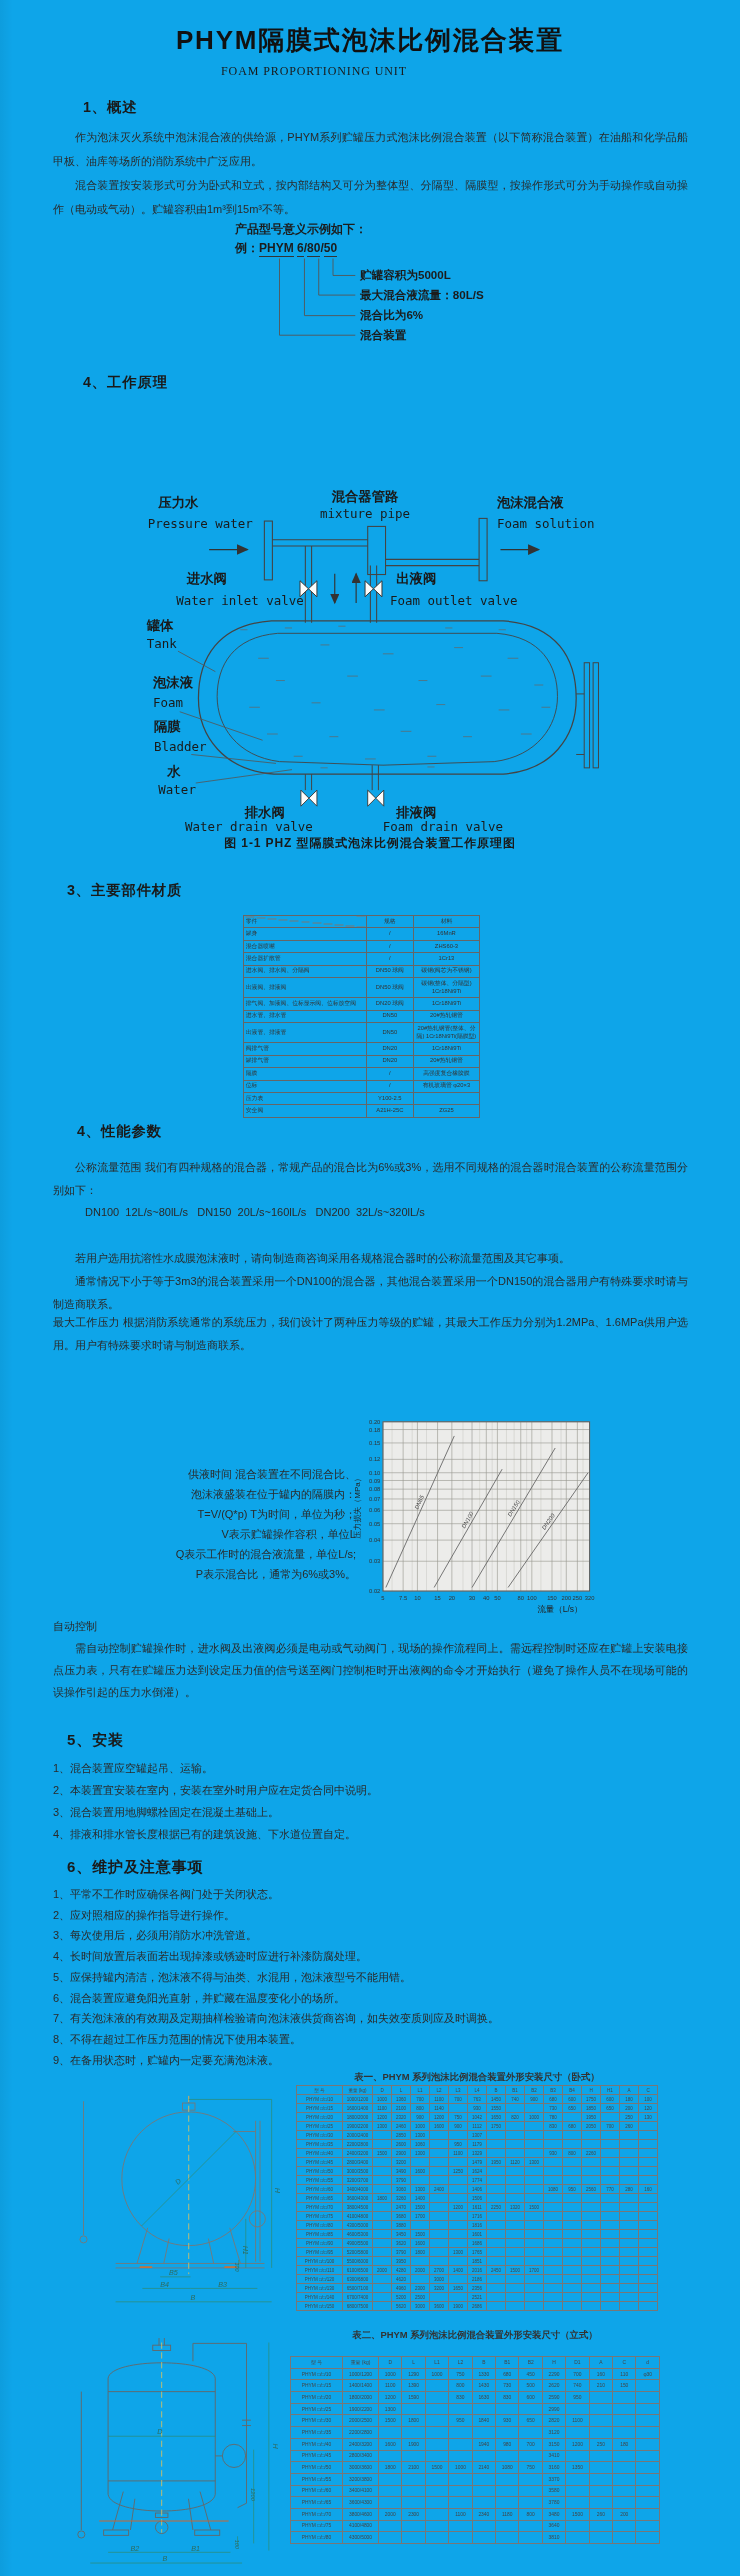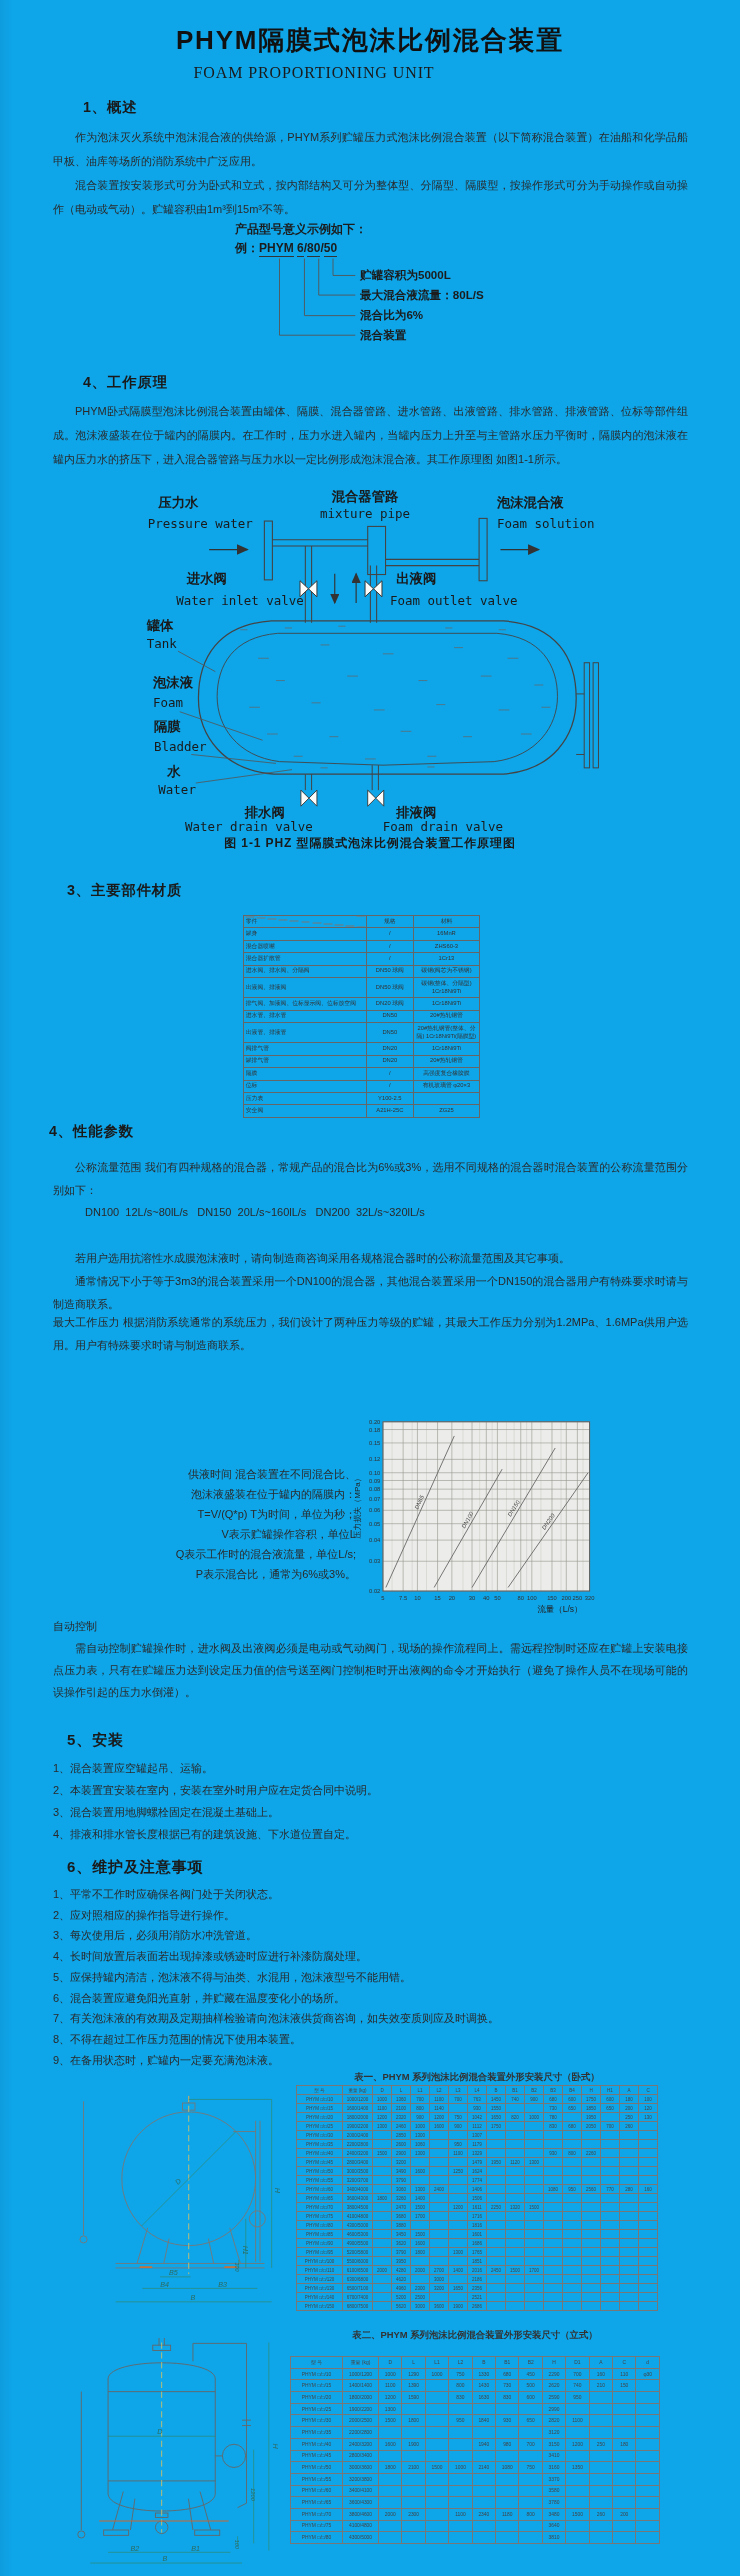--- a/index.html
+++ b/index.html
@@ -2,21 +2,21 @@
 <html style="font-size:14.3px"><head>
 <meta charset="utf-8">
 <style>
   html,body{margin:0;padding:0;background:#e8e8e6;}
   .page{position:relative;width:740px;height:2576px;background:#0ea5e9;margin:0 auto;
         font-family:"Liberation Sans",sans-serif;color:#222;overflow:hidden;}
   .page::before{content:"";position:absolute;left:0;top:0;bottom:0;width:12.5px;
         background:linear-gradient(to right,rgba(0,0,0,0.05),rgba(0,0,0,0));pointer-events:none;}
   .abs{position:absolute;}
   .doc-title{top:23px;left:0;width:740px;text-align:center;font-size:26px;font-weight:bold;letter-spacing:1.8px;color:#111;}
-  .doc-sub{top:64px;left:0;width:628px;text-align:center;font-family:"Liberation Serif",serif;font-size:16px;letter-spacing:0.9px;color:#1a1a1a;}
+  .doc-sub{top:64px;left:0;width:628px;text-align:center;font-family:"Liberation Serif",serif;font-size:12px;letter-spacing:0.9px;color:#1a1a1a;}
   .sec-h{font-size:14.3px;font-weight:bold;color:#1a1a1a;letter-spacing:0.9px;}
   .para{width:635px;font-size:11px;line-height:24px;color:#2a2a2a;text-align:justify;}
   .ind{text-indent:2em;}
   .model-wrap{left:226px;top:221px;width:428px;height:125px;}
   .model-line{font-size:12px;font-weight:bold;color:#1c1c1c;white-space:pre;}
   .model-line .u{border-bottom:1.1px solid #333;padding-bottom:0.9px;}
   .model-label{position:absolute;left:134px;font-size:11.6px;font-weight:600;color:#1c1c1c;white-space:nowrap;}
   .figcap{top:835px;left:0;width:740px;text-align:center;font-size:12px;font-weight:bold;color:#1a1a1a;letter-spacing:0.9px;}
   
   .mat-table{border-collapse:collapse;width:237px;table-layout:fixed;}
@@ -62,21 +62,20 @@
     </svg>
     <div class="model-line" style="position:absolute;left:9px;top:0;">产品型号意义示例如下：</div>
     <div class="model-line" style="position:absolute;left:9px;top:19px;"><span>例：</span><span class="u">PHYM</span><span> </span><span class="u">6</span><span>/</span><span class="u">80</span><span>/</span><span class="u">50</span></div>
     <div class="model-label" style="top:47px;">贮罐容积为5000L</div>
     <div class="model-label" style="top:67px;">最大混合液流量：80L/S</div>
     <div class="model-label" style="top:87px;">混合比为6%</div>
     <div class="model-label" style="top:107px;">混合装置</div>
   </div>
 
   <div class="abs sec-h" style="left:83px;top:373px;">4、工作原理</div>
-  <div class="abs para ind" style="left:53px;top:399px;">PHYM卧式隔膜型泡沫比例混合装置由罐体、隔膜、混合器管路、进水管路、出液管路、排水管路、排液管路、位标等部件组成。泡沫液盛装在位于罐内的隔膜内。在工作时，压力水进入罐内，当罐内压力上升至与主管路水压力平衡时，隔膜内的泡沫液在罐内压力水的挤压下，进入混合器管路与压力水以一定比例形成泡沫混合液。其工作原理图 如图1-1所示。</div>
 
   <svg class="abs" style="left:53px;top:489px;" width="633" height="343" viewBox="0 0 710 385">
     <defs>
       <marker id="ah" markerWidth="10" markerHeight="8" refX="8" refY="4" orient="auto">
         <polygon points="0,0 9,4 0,8" fill="#333"></polygon>
       </marker>
     </defs>
 
     <text x="350" y="14" font-size="15" font-weight="600" text-anchor="middle" fill="#1a1a1a">混合器管路</text>
     <text x="350" y="33" font-size="14" text-anchor="middle" class="svgmono" fill="#1a1a1a">mixture pipe</text>
@@ -244,21 +243,21 @@
           <td></td>
         </tr>
         <tr>
           <td>安全阀</td>
           <td>A21H-25C</td>
           <td>ZG25</td>
         </tr>
       </tbody>
     </table>
 
-  <div class="abs sec-h" style="left:49px;top:1122px;">4、性能参数</div>
+  <div class="abs sec-h" style="left:77px;top:1122px;">4、性能参数</div>
   <div class="abs para ind" style="left:53px;top:1156px;line-height:23px;">公称流量范围  我们有四种规格的混合器，常规产品的混合比为6%或3%，选用不同规格的混合器时混合装置的公称流量范围分别如下：</div>
   <div class="abs dn-line" style="left:85px;top:1206px;">DN100  12L/s~80lL/s   DN150  20L/s~160lL/s   DN200  32L/s~320lL/s</div>
   <div class="abs para ind" style="left:53px;top:1247px;line-height:23px;">若用户选用抗溶性水成膜泡沫液时，请向制造商咨询采用各规格混合器时的公称流量范围及其它事项。</div>
   <div class="abs para ind" style="left:53px;top:1270px;line-height:23px;">通常情况下小于等于3m3的混合装置采用一个DN100的混合器，其他混合装置采用一个DN150的混合器用户有特殊要求时请与制造商联系。</div>
   <div class="abs para" style="left:53px;top:1311px;line-height:23px;">最大工作压力 根据消防系统通常的系统压力，我们设计了两种压力等级的贮罐，其最大工作压力分别为1.2MPa、1.6MPa供用户选用。用户有特殊要求时请与制造商联系。</div>
 
   <div class="abs" style="left:53px;top:1464px;width:303px;">
     <div class="supply-line" style="padding-left:0;">供液时间  混合装置在不同混合比、</div>
     <div class="supply-line" style="padding-left:32px;">泡沫液盛装在位于罐内的隔膜内：</div>
     <div class="supply-line" style="padding-left:37px;">T=V/(Q*p)     T为时间，单位为秒；</div>

